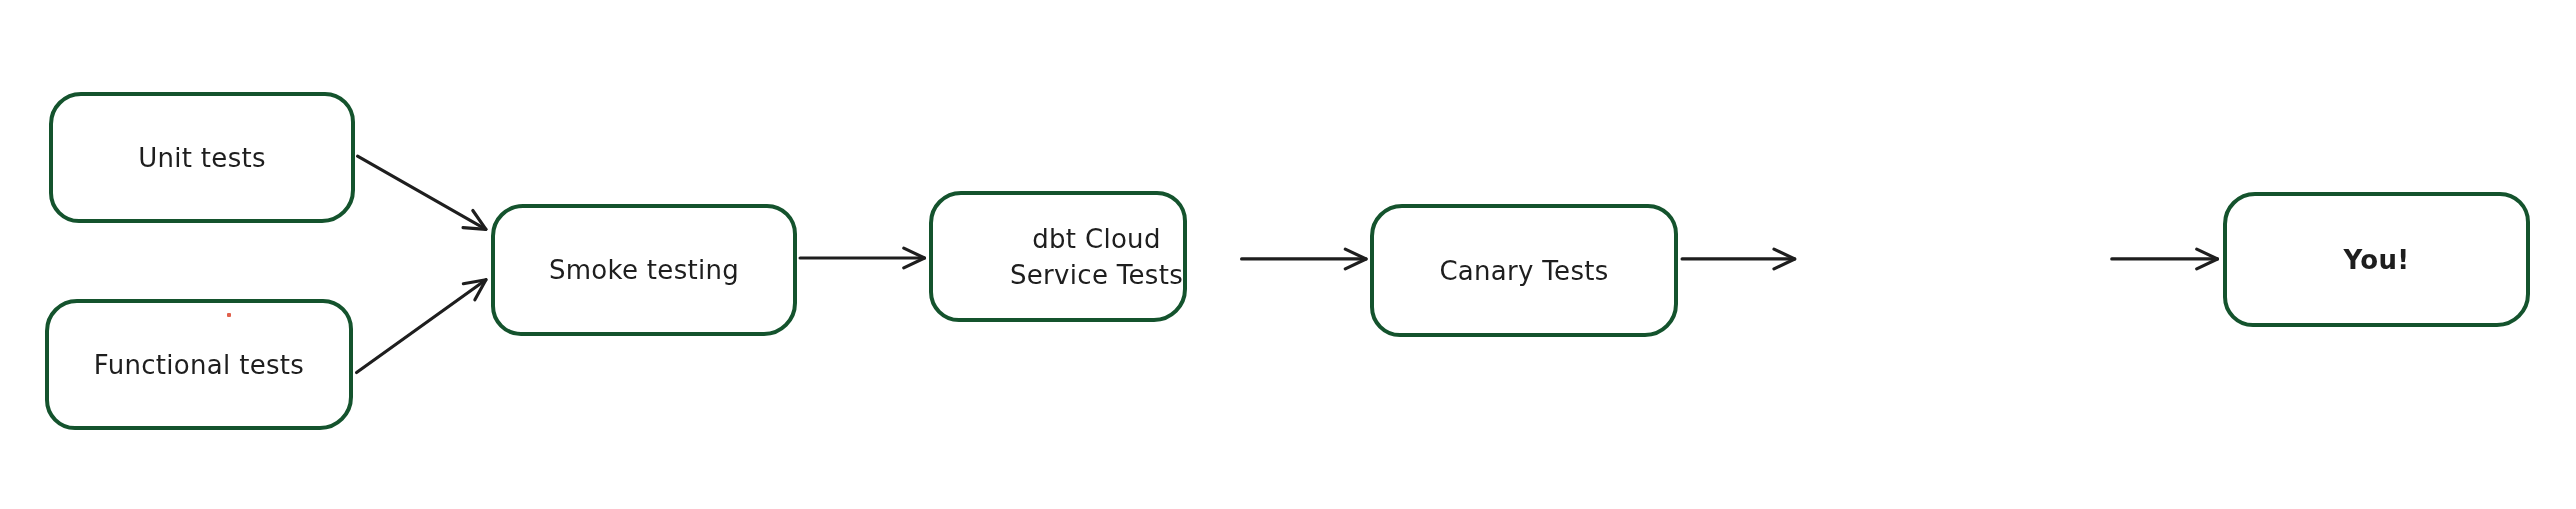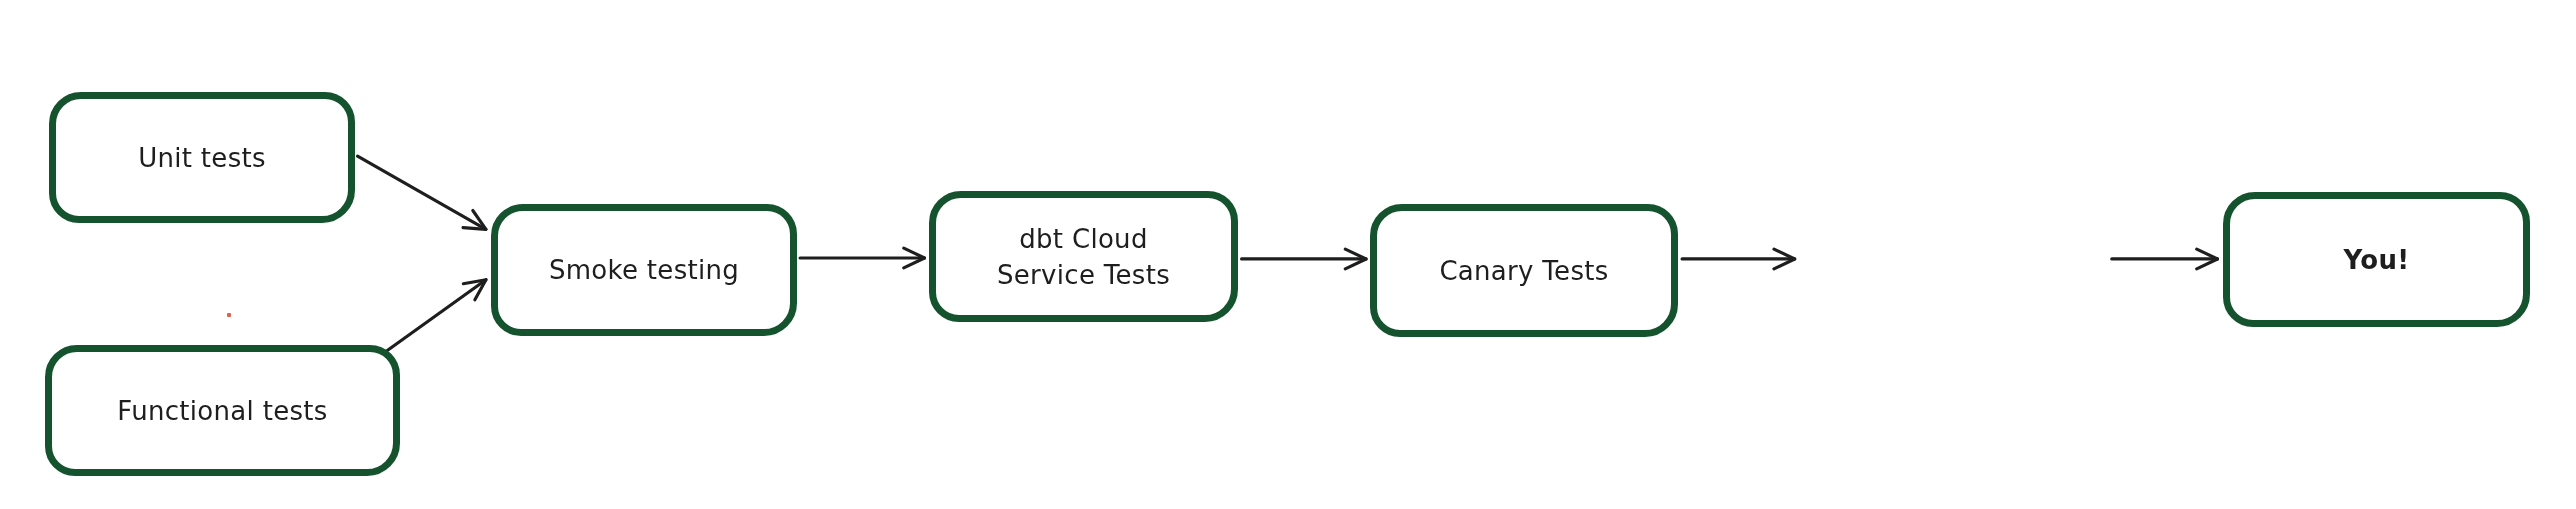--- a/index.html
+++ b/index.html
@@ -24,21 +24,21 @@
   }
   .edges-layer line {
     stroke: #1e1e1e;
     stroke-width: 3.2;
     stroke-linecap: round;
   }
   .node {
     position: absolute;
     box-sizing: border-box;
     background: #ffffff;
-    border: 7px solid #14532d;
+    border: 4px solid #14532d;
     border-radius: 32px 30px 33px 30px;
     display: flex;
     align-items: center;
     justify-content: center;
     text-align: center;
   }
   .node-label {
     font-size: 26px;
     line-height: 36px;
     color: #1e1e1e;
@@ -66,29 +66,29 @@
     <line marker-end="url(#arrowhead)" x1="810" y1="261" x2="936" y2="261"></line>
     <line marker-end="url(#arrowhead)" x1="1257" y1="262" x2="1383" y2="262"></line>
     <line marker-end="url(#arrowhead)" x1="1703" y1="262" x2="1817" y2="262"></line>
     <line marker-end="url(#arrowhead)" x1="2138" y1="262" x2="2245" y2="262"></line>
   </svg>
 
   <div class="node" style="left: 49px; top: 92px; width: 306px; height: 131px;">
     <span class="node-label">Unit tests</span>
   </div>
 
-  <div class="node" style="left: 45px; top: 299px; width: 355px; height: 131px; margin-top: 46px;">
+  <div class="node" style="left: 45px; top: 299px; width: 308px; height: 131px;">
     <span class="node-label">Functional tests</span>
   </div>
 
   <div class="node" style="left: 491px; top: 204px; width: 306px; height: 132px;">
     <span class="node-label">Smoke testing</span>
   </div>
 
-  <div class="node" style="left: 929px; top: 191px; width: 309px; height: 131px;">
+  <div class="node" style="left: 929px; top: 191px; width: 258px; height: 131px; justify-content: flex-end;">
     <span class="node-label">dbt Cloud
 Service Tests</span>
   </div>
 
   <div class="node" style="left: 1370px; top: 192px; width: 308px; height: 133px; margin-top: 12px;">
     <span class="node-label">Canary Tests</span>
   </div>
 
 
   <div class="node" style="left: 2223px; top: 192px; width: 307px; height: 135px; font-weight: bold;">

